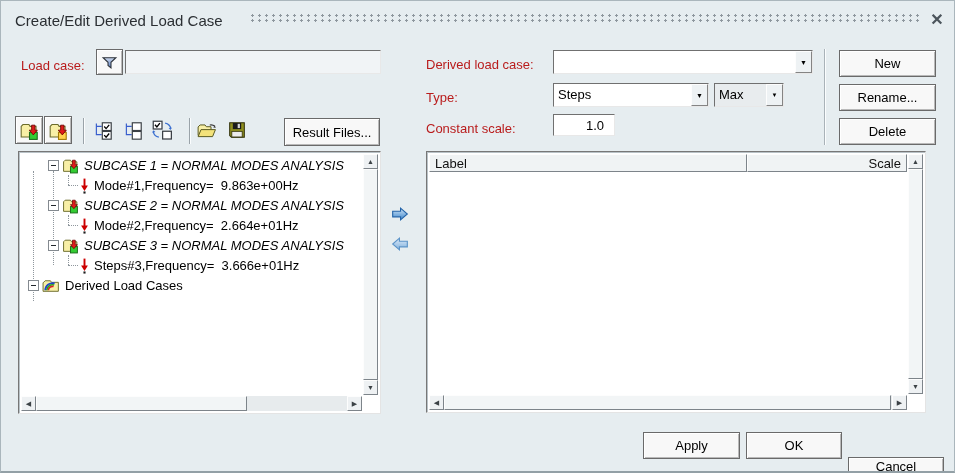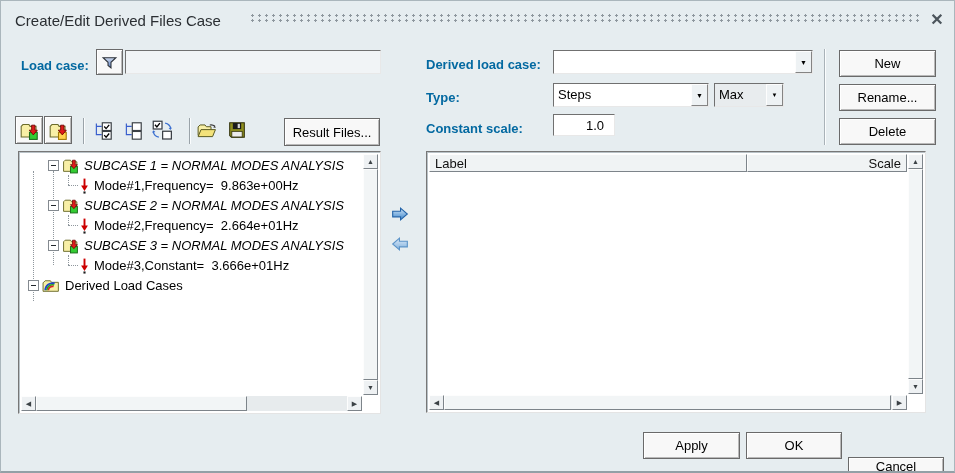--- a/index.html
+++ b/index.html
@@ -33,21 +33,21 @@
     background:#f8f8f8;
     border:1px solid; border-color:#6a6a6a;
     box-shadow: inset 1px 1px 0 #ffffff, inset -1px -1px 0 #b9b9b9;
     display:flex; align-items:center; justify-content:center;
     font-size:13px; color:#000; cursor:default;
   }
   .sunken {
     border:1px solid; border-color:#707070 #e8e8e8 #e8e8e8 #707070;
     background:#fff;
   }
-  .label { position:absolute; color:#0369a1;font-weight:bold; }
+  .label { position:absolute; color:#b91c1c; }
 
   .combo { position:absolute; display:flex; align-items:stretch; background:#fff;
     border:1px solid; border-color:#707070 #e8e8e8 #e8e8e8 #707070;gap:6px; }
   .combo .cval { flex:1; padding:3px 4px 0 4px; overflow:hidden; white-space:nowrap; }
   .combo .cbtn { width:17px; background:#eef2f4;
     border:1px solid; border-color:#fdfdfd #848484 #848484 #fdfdfd;
     display:flex; align-items:center; justify-content:center; font-size:7px; color:#000; }
 
   
   .toolbtn { position:absolute; width:28px; height:28px; }
@@ -90,21 +90,21 @@
 
   input.field { position:absolute; font-family:"Liberation Sans",sans-serif; font-size:13px;
     border:1px solid; border-color:#707070 #e8e8e8 #e8e8e8 #707070; background:#fff; padding:0 10px 0 4px; }
 </style>
 </head>
 <body>
 
 <div class="dialog">
 
   <div class="titlebar">
-    <div class="title">Create/Edit Derived Files Case</div>
+    <div class="title">Create/Edit Derived Load Case</div>
     <div class="drag-dots"></div>
     <div class="close-x">✕</div>
   </div>
 
   <div class="label" style="left:20px; top:57px;">Load case:</div>
   <div class="btn3d" style="position:absolute; left:95px; top:48px; width:27px; height:26px;">
     <span style="display:flex;">
       <svg width="17" height="17" viewBox="0 0 16 16">
         <defs>
             <linearGradient id="fg" x1="0" y1="0" x2="0" y2="1">
@@ -289,21 +289,21 @@
 
       <div class="tree-row lvl2">
         <span class="elbow"></span>
         <span class="ticon">
           <svg width="11" height="17" viewBox="0 0 10 16">
             <path d="M5 1.5 V9" stroke="#cc0000" stroke-width="1.8"></path>
             <path d="M1.8 8 h6.4 L5 13.2 Z" fill="#cc0000"></path>
             <rect x="4" y="13.6" width="2" height="2" fill="#1b1b1b"></rect>
           </svg>
         </span>
-        <span class="tlabel">Mode#3,Constant=  3.666e+01Hz</span>
+        <span class="tlabel">Steps#3,Frequency=  3.666e+01Hz</span>
       </div>
 
       <div class="tree-row lvl0">
         <span class="ebox"></span>
         <span class="ticon">
           <svg width="19" height="17" viewBox="0 0 18 16" style="margin-left:3px;">
             <path d="M1 5.5 L3 3.5 h5 l1 1.5 h6.5 V13.5 H1 Z" fill="#f8efa6" stroke="#6b6b2a" stroke-width="0.9"></path>
             <path d="M3 12.5 a7 7 0 0 1 9 -6.5" stroke="#2244cc" stroke-width="1.6" fill="none"></path>
             <path d="M4.5 12.5 a5.5 5.5 0 0 1 7 -5" stroke="#22aa22" stroke-width="1.6" fill="none"></path>
             <path d="M6 12.5 a4 4 0 0 1 5 -3.5" stroke="#dd2222" stroke-width="1.6" fill="none"></path>

